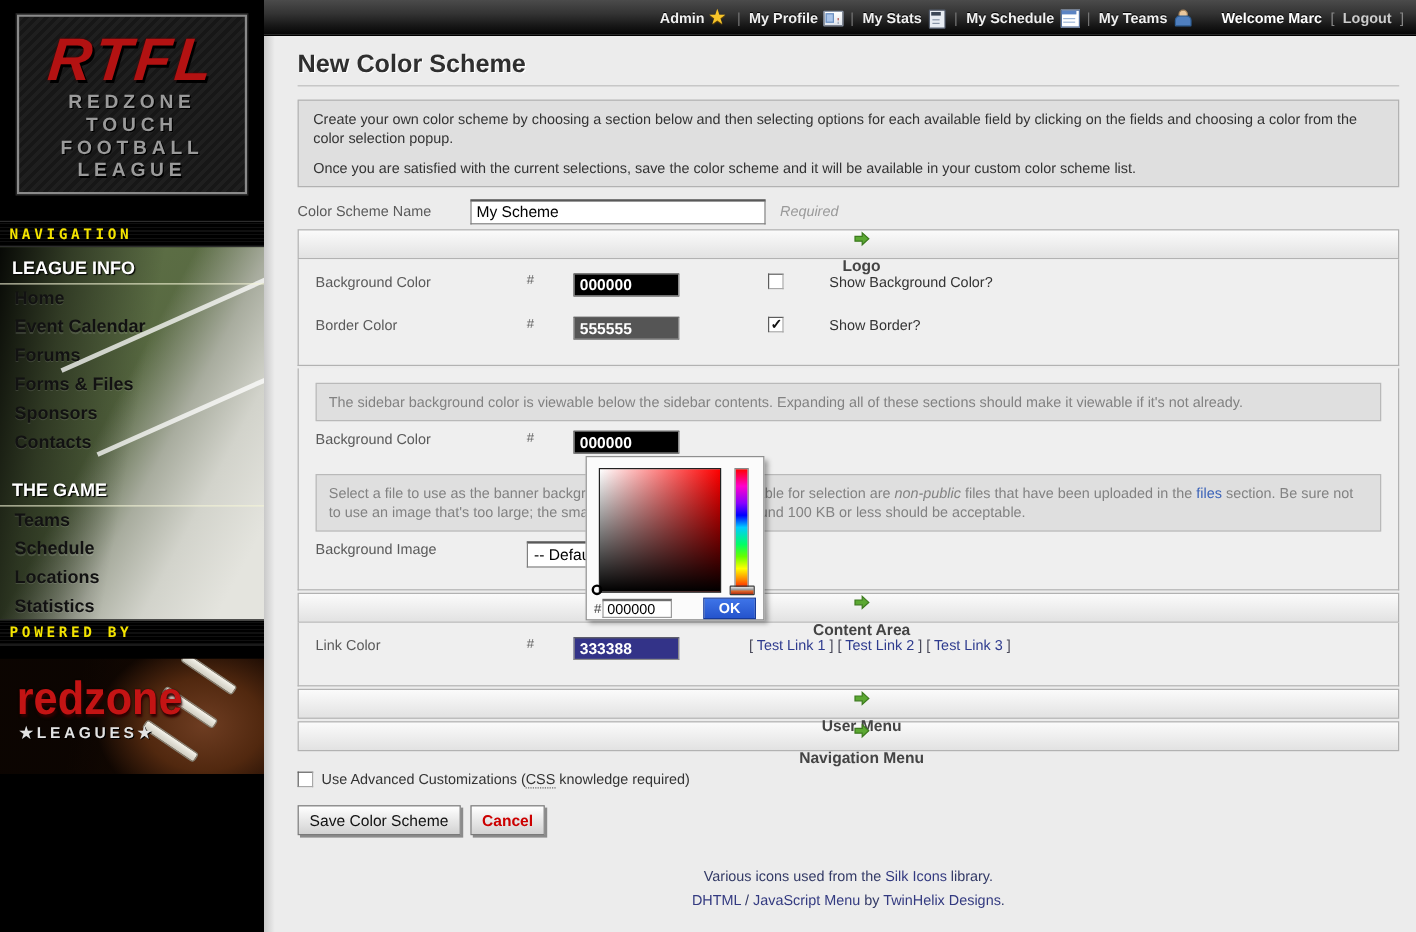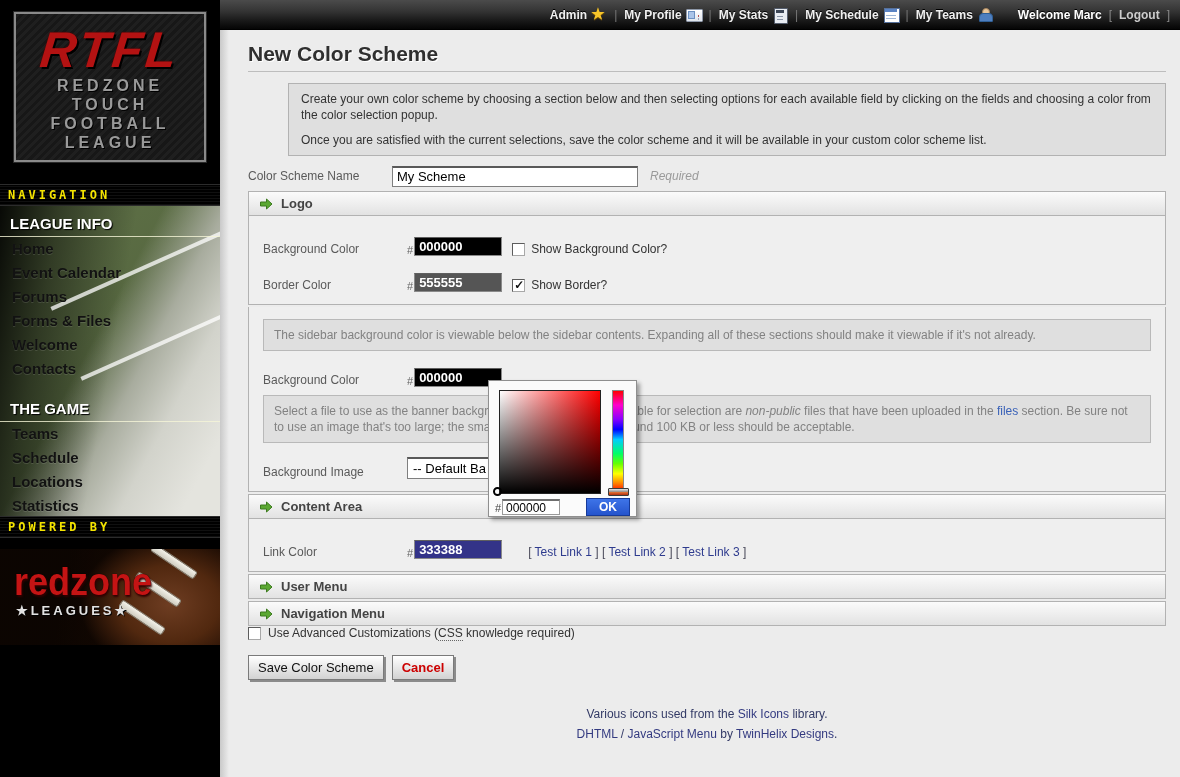--- a/index.html
+++ b/index.html
@@ -92,66 +92,66 @@
   .brand-sub { position:absolute; left:16px; top:54px; font-size:13px; font-weight:bold; color:#e2e2e2; letter-spacing:3px; text-shadow:1px 1px 0 #000; }
 
   .content-edge { position:absolute; left:220px; top:30px; bottom:0; width:9px; background:linear-gradient(to right,#c9c9c9,#ececec); z-index:1; }
 
   
   .main { position:absolute; left:220px; right:0; top:30px; bottom:0; padding:0 14px 0 28px; z-index:2; }
   h1.page-title { font-size:21px; color:#2f2f2f; margin-top:12px; text-shadow:1px 1px 0 #fff; }
   .title-rule { border-bottom:1px solid #bdbdbd; margin-top:5px; }
   .infobox {
     margin-top:11px; background:#dfdfdf; border:1px solid #b2b2b2;
-    padding:7px 12px; color:#333; line-height:16px;margin-left:40px;
+    padding:7px 12px; color:#333; line-height:16px;
   }
   .infobox p + p { margin-top:9px; }
   .note { background:#dfdfdf; border:1px solid #b9b9b9; padding:7px 10px; color:#828282; line-height:16px; }
   .frow { display:flex; align-items:center; }
   .name-row { margin-top:7px; height:26px; }
   .flabel { width:144px; color:#5a5a5a; flex:0 0 auto; }
   input.text {
     width:246px; height:21px; font:13px "Liberation Sans", sans-serif;
     padding:2px 4px; border:1px solid #7f7f7f; border-top:2px solid #595959;
     background:#fff; color:#000;
   }
   .required { margin-left:12px; font-style:italic; color:#9a9a9a; }
 
   .sec { margin-top:2px; }
   .sec:first-of-type { margin-top:7px; }
   .sec-head {
     height:25px; background:linear-gradient(#fbfbfb,#e2e2e2);
     border:1px solid #b2b2b2; display:flex; align-items:center; gap:8px;
-    padding-left:10px; cursor:pointer;
+    padding-left:22px; cursor:pointer;flex-direction:column;
   }
   .sec-head .sec-title { font-size:13px; font-weight:bold; color:#444; }
   .sec-body { background:#efefef; border:1px solid #b2b2b2; border-top:none; padding:12px 14px; }
   .arrow-icon { width:14px; height:14px; flex:0 0 auto; }
 
   .hash { color:#666; font-size:11px; margin-right:1px; }
   input.hexbox {
     width:88px; height:19px; font:bold 13px "Liberation Sans", sans-serif;
     color:#fff; padding:1px 4px; border:1px solid #8a8a8a; border-top-color:#5f5f5f;
   }
   .cb { width:13px; height:13px; background:#fff; border:1px solid #a8a8a8; border-top-color:#5c5c5c; border-left-color:#5c5c5c; display:inline-block; position:relative; flex:0 0 auto; cursor:pointer; }
   .cb.checked::after { content:"✓"; position:absolute; left:1px; top:-2px; font-size:12px; font-weight:bold; color:#111; }
   .cb-label { margin-left:6px; color:#333; }
-  .sec-row { height:28px; display:flex; align-items:flex-end; }
+  .sec-row { height:28px; display:flex; align-items:flex-start;gap:32px; }
   .sec-row + .sec-row, .sec-body > * + * { margin-top:8px; }
 
   .fakeselect {
     width:160px; height:22px; background:#fff; border:1px solid #7f7f7f; border-top:2px solid #595959;
     font:13px "Liberation Sans", sans-serif; color:#000; line-height:19px; padding-left:5px;
     white-space:nowrap; overflow:hidden; cursor:pointer;
   }
 
   .testlinks { margin-left:26px; color:#4a4a5a; }
   .testlinks a { color:#2e3b8e; text-decoration:none; cursor:pointer; }
 
-  .adv-row { display:flex; align-items:center; }
+  .adv-row { margin-top:16px; display:flex; align-items:center; }
   .adv-row .txt { margin-left:7px; color:#333; }
   .abbr { border-bottom:1px dotted #666; }
 
   .btn-row { margin-top:15px; display:flex; gap:8px; }
   .btn {
     font:13px "Liberation Sans", sans-serif; color:#111;
     padding:4px 9px; background:linear-gradient(#ffffff,#e6e6e6 55%,#d2d2d2);
     border:1px solid #7a7a7a; box-shadow:2px 2px 0 rgba(60,60,60,.55);
     cursor:pointer;
   }
@@ -252,21 +252,21 @@
 
   <div class="field">
     <div class="yardline yl1"></div>
     <div class="yardline yl2"></div>
 
     <div class="sb-sec-title">LEAGUE INFO</div>
     <div class="sb-item">Home</div>
     <div class="sb-item">Event Calendar</div>
     <div class="sb-item">Forums</div>
     <div class="sb-item">Forms &amp; Files</div>
-    <div class="sb-item">Welcome</div>
+    <div class="sb-item">Sponsors</div>
     <div class="sb-item">Contacts</div>
     <div class="sb-gap"></div>
     <div class="sb-sec-title">THE GAME</div>
     <div class="sb-item">Teams</div>
     <div class="sb-item">Schedule</div>
     <div class="sb-item">Locations</div>
     <div class="sb-item">Statistics</div>
     <div class="sb-item">Statistics</div>
   </div>
 

